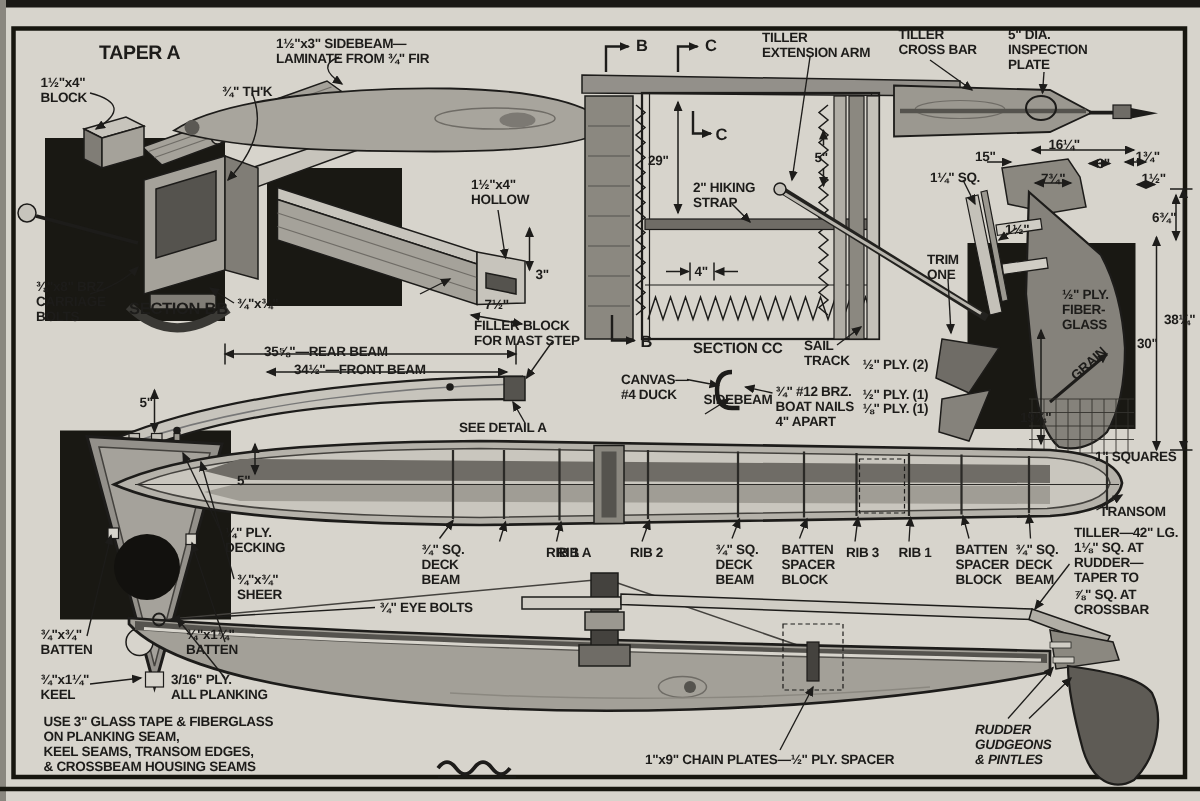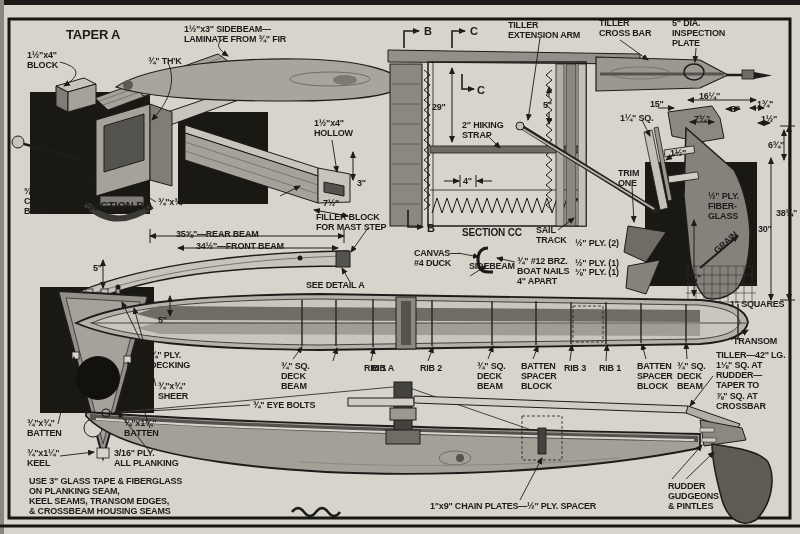--- a/index.html
+++ b/index.html
@@ -418,18 +418,18 @@
       <div class="lbl" style="left: 27px; top: 448px;">¾"x1¼"
 KEEL</div>
       <div class="lbl" style="left: 114px; top: 448px;">3/16" PLY.
 ALL PLANKING</div>
       <div class="lbl" style="left: 253px; top: 400px;">¾" EYE BOLTS</div>
       <div class="lbl" style="left: 29px; top: 476px;">USE 3" GLASS TAPE &amp; FIBERGLASS
 ON PLANKING SEAM,
 KEEL SEAMS, TRANSOM EDGES,
 &amp; CROSSBEAM HOUSING SEAMS</div>
       <div class="lbl" style="left: 430px; top: 501px;">1"x9" CHAIN PLATES—½" PLY. SPACER</div>
-      <div class="lbl" style="left: 668px; top: 481px;">RUDDER
+      <div class="lbl" style="left: 650px; top: 481px; font-style: italic;">RUDDER
 GUDGEONS
 &amp; PINTLES</div>
     </div>
 
 </div>
 
 </body></html>

